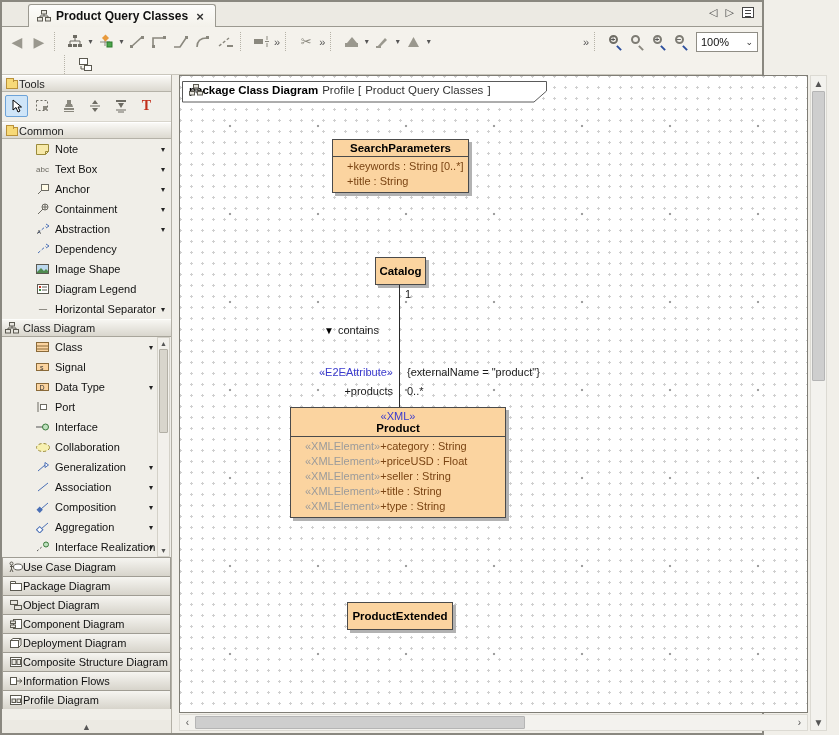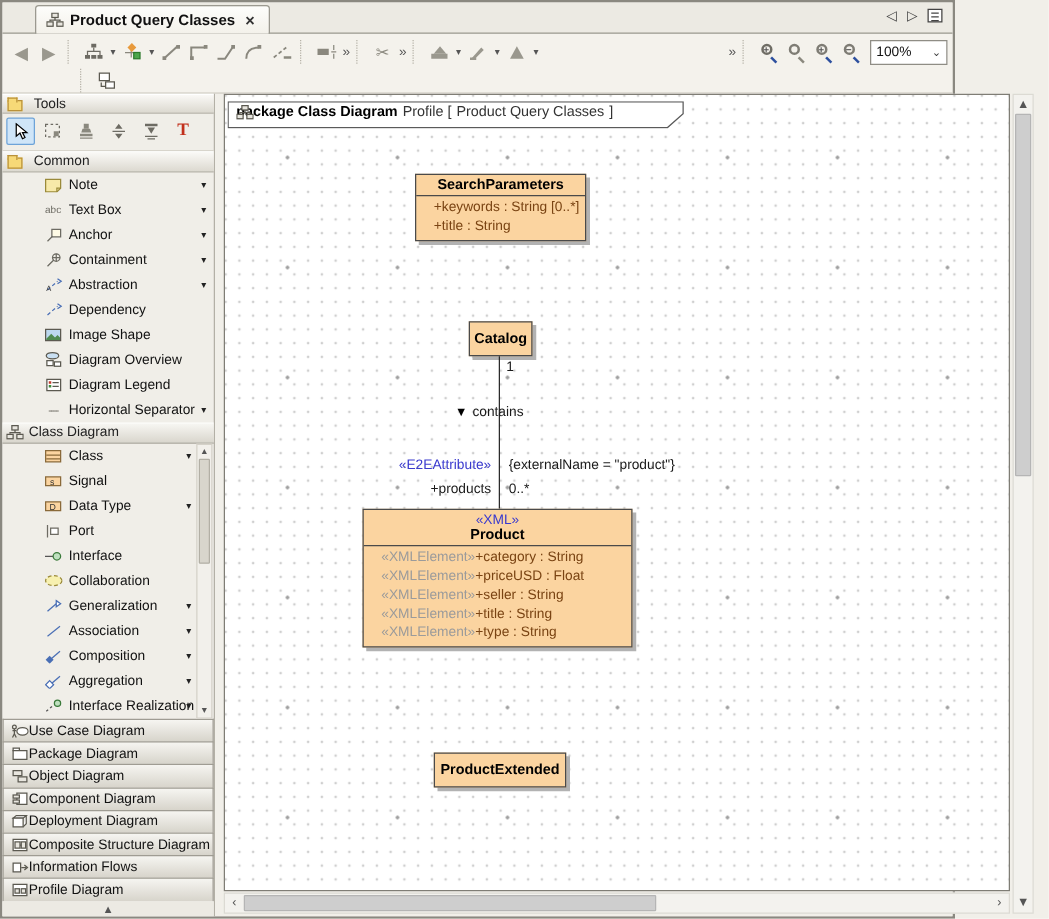--- a/index.html
+++ b/index.html
@@ -35,21 +35,21 @@
   .chev { color:#555; font-size:11px; letter-spacing:-1px; padding:0 2px; }
   .zoom-combo { width:62px; height:20px; border:1px solid #8f8d85; background:#fff; display:flex; align-items:center; justify-content:space-between; padding:0 4px; margin-left:4px; }
   .zoom-combo .val { font-size:11px; color:#111; }
   .zoom-combo .car { font-size:9px; color:#333; }
 
   
   .main { flex:1; display:flex; min-height:0; }
 
   
   .sidebar { width:170px; background:#f0eee8; border-right:1px solid #b3b0a6; display:flex; flex-direction:column; font-size:11px; }
-  .sec-head { height:17px; background:linear-gradient(#faf9f6,#dcd9d0); border-top:1px solid #fff; border-bottom:1px solid #b5b2a8; display:flex; align-items:center; gap:8px; padding-left:3px; font-size:11px; color:#222; }
+  .sec-head { height:17px; background:linear-gradient(#faf9f6,#dcd9d0); border-top:1px solid #fff; border-bottom:1px solid #b5b2a8; display:flex; align-items:center; gap:0; padding-left:3px; font-size:11px; color:#222; }
   .folder { width:14px; height:11px; position:relative; display:inline-block; }
   .folder::before { content:""; position:absolute; inset:2px 1px 0 1px; background:#f7d977; border:1px solid #b9913a; }
   .folder::after { content:""; position:absolute; top:0; left:1px; width:6px; height:3px; background:#f7d977; border:1px solid #b9913a; border-bottom:none; }
   .tools-row { display:flex; align-items:center; gap:3px; padding:3px 2px 4px 3px; border-bottom:1px solid #d8d5cc; }
   .tool-btn { width:23px; height:22px; display:flex; align-items:center; justify-content:center; border:1px solid transparent; border-radius:2px; }
   .tool-btn.sel { background:#cfe5f8; border-color:#6da3d8; }
   .t-red { color:#c2301c; font-weight:bold; font-size:14px; font-family:"Liberation Serif",serif; }
   .pal-item { height:20px; display:flex; align-items:center; gap:4px; padding-left:4px; position:relative; color:#111; }
   .pal-item .icn { width:17px; display:flex; justify-content:center;margin-left:28px; }
   .pal-item .dd { position:absolute; right:6px; font-size:8px; color:#222; }
@@ -389,30 +389,20 @@
           <span class="icn">
               <svg width="15" height="12">
                 <rect x="1.5" y="1.5" width="12" height="9" fill="#bcd8ee" stroke="#5b5950"></rect>
                 <path d="M2 9 L6 5 L9 8 L11 6 L13 8 V10 H2 Z" fill="#4f8a4f"></path>
               </svg>
             </span>
           <span>Image Shape</span>
         </div>
         <div class="pal-item">
           <span class="icn">
-              <svg width="15" height="13">
-                <ellipse cx="7" cy="3.5" rx="5" ry="2.5" fill="#c9dff2" stroke="#5b5950"></ellipse>
-                <rect x="2.5" y="7.5" width="5" height="4" fill="#fff" stroke="#5b5950"></rect>
-                <rect x="8.5" y="8.5" width="5" height="3.5" fill="#fff" stroke="#5b5950"></rect>
-              </svg>
-            </span>
-          <span>Diagram Overview</span>
-        </div>
-        <div class="pal-item">
-          <span class="icn">
               <svg width="14" height="12">
                 <rect x="1.5" y="1.5" width="11" height="9" fill="#fff" stroke="#5b5950"></rect>
                 <rect x="3" y="3" width="2" height="2" fill="#c23a2c"></rect>
                 <rect x="3" y="6" width="2" height="2" fill="#3a8a3a"></rect>
                 <path d="M6 4h5M6 7h5" stroke="#5b5950"></path>
               </svg>
             </span>
           <span>Diagram Legend</span>
         </div>
         <div class="pal-item">
@@ -640,21 +630,21 @@
             <div class="row">+title : String</div>
           </div>
         </div>
 
         <div class="uml-box" style="left:195px; top:181px; width:51px; height:28px; display:flex; align-items:center; justify-content:center;">
           <span class="uml-name" style="padding:0">Catalog</span>
         </div>
 
         <div class="assoc-line" style="left:219px; top:209px; height:122px;"></div>
         <div class="assoc-lbl" style="left:225px; top:212px;">1</div>
-        <div class="assoc-lbl" style="left:144px; top:248px;margin-left:40px;">
+        <div class="assoc-lbl" style="left:144px; top:248px;">
           <span class="tri-down">▼</span><span>contains</span>
         </div>
         <div class="assoc-lbl blue r" style="left:60px; top:290px; width:153px;">«E2EAttribute»</div>
         <div class="assoc-lbl" style="left:227px; top:290px;">{externalName = "product"}</div>
         <div class="assoc-lbl r" style="left:120px; top:309px; width:93px;">+products</div>
         <div class="assoc-lbl" style="left:227px; top:309px;">0..*</div>
 
         <div class="uml-box" style="left:110px; top:331px; width:216px;">
           <div class="uml-stereo">«XML»</div>
           <div class="uml-name" style="padding-top:0">Product</div>

